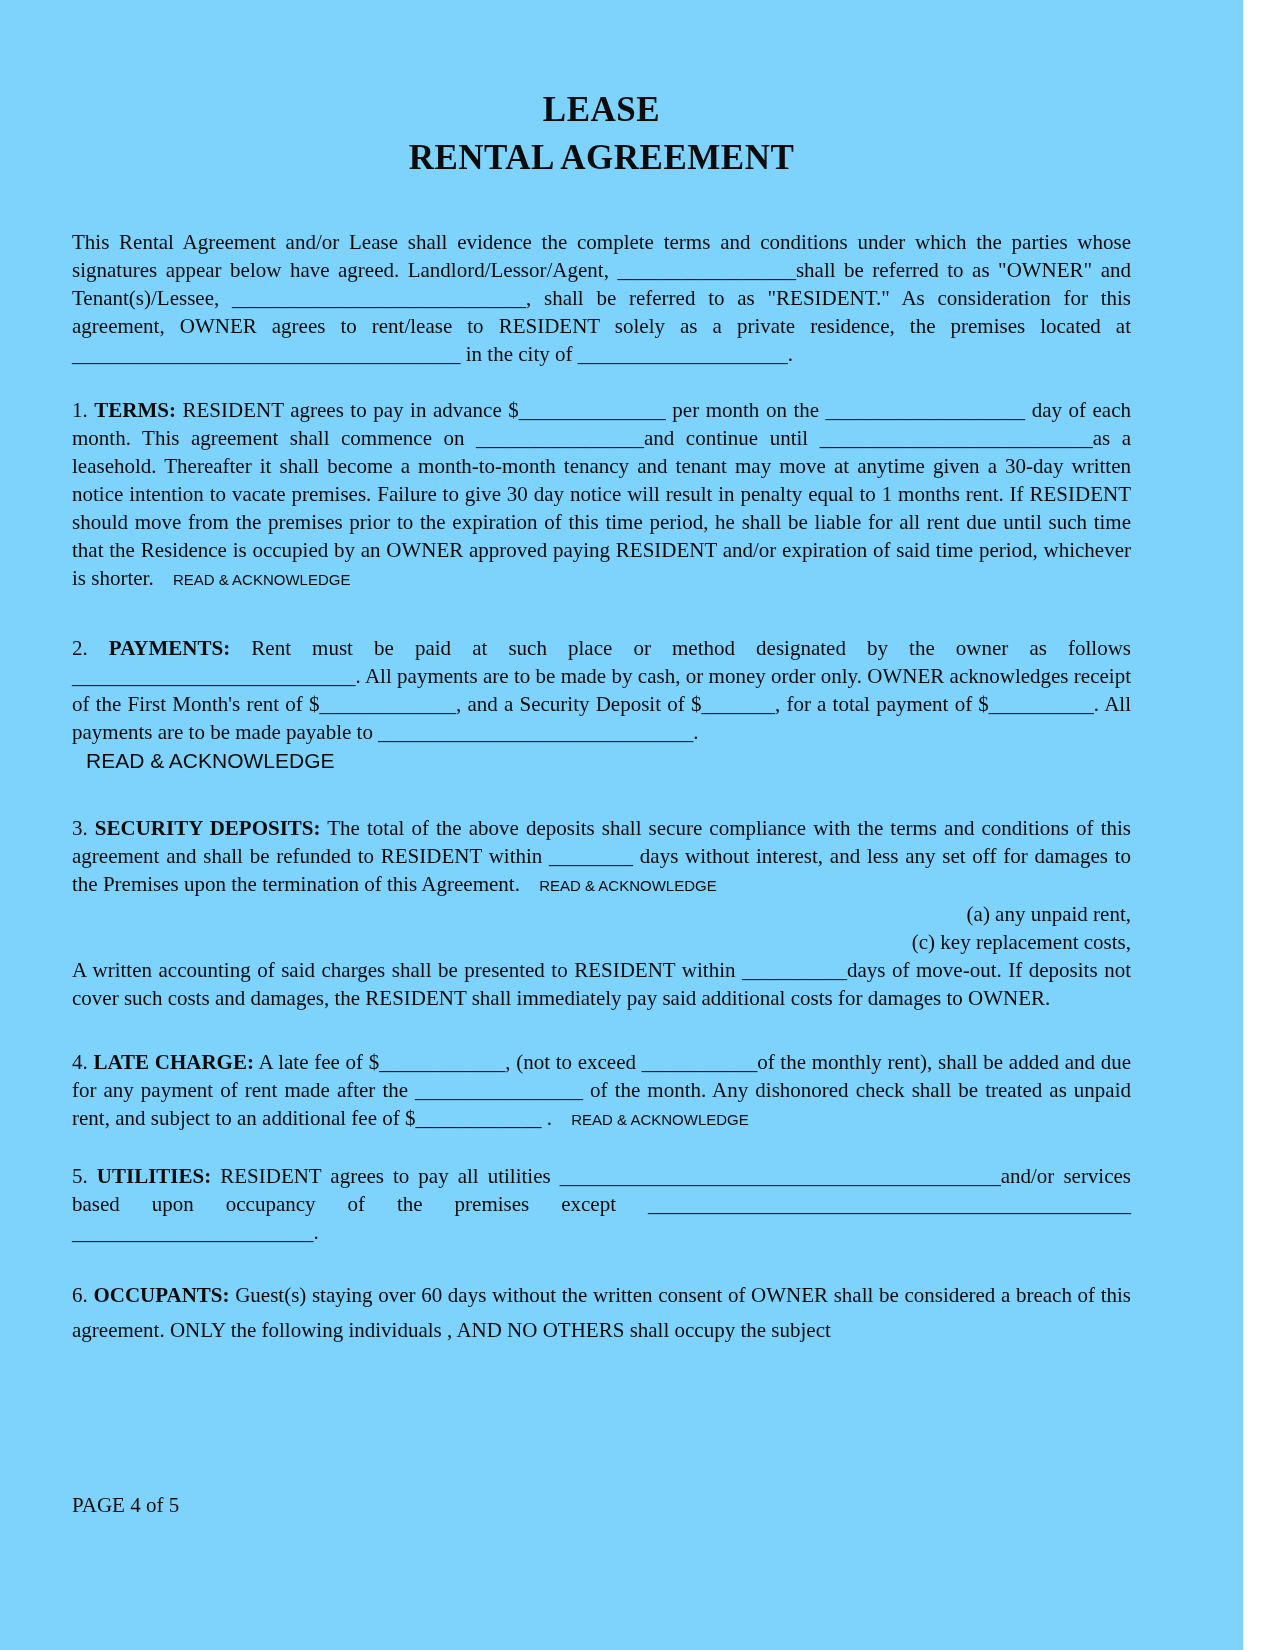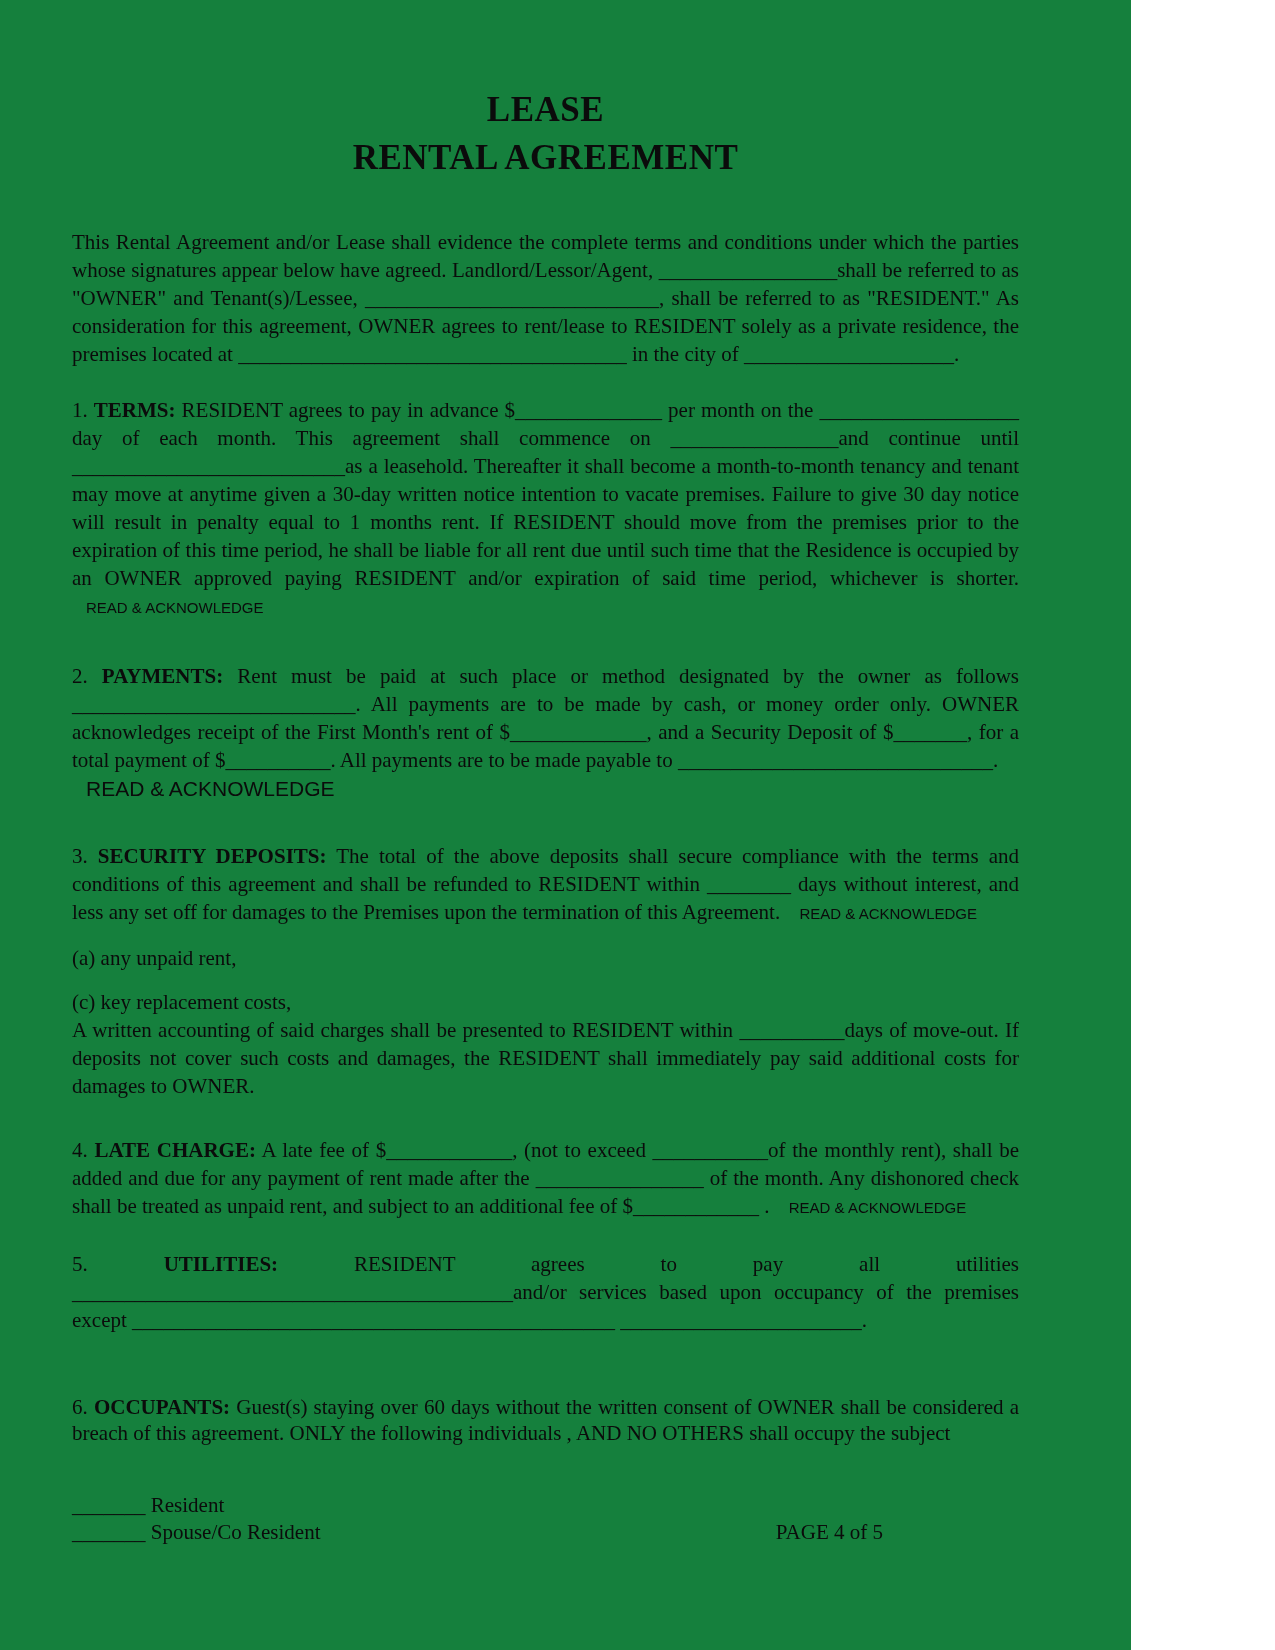--- a/index.html
+++ b/index.html
@@ -10,65 +10,64 @@
   body {
     width: 1275px;
     height: 1650px;
     position: relative;
     font-family: "Liberation Serif", serif;
     color: #0b0b0b;
   }
   .page {
     position: absolute;
     top: 0; left: 0;
-    width: 1131px;
+    width: 1243px;
     height: 1650px;
     padding: 86px 112px 0 72px;
     box-sizing: border-box;
-    background: #15803d;
+    background: #7dd3fc;
   }
   .doc-title {
     text-align: center;
     font-weight: bold;
     font-size: 35px;
     line-height: 48px;
     margin-bottom: 46px;
     letter-spacing: 0.5px;
   }
   .para {
     font-size: 21px;
     line-height: 28px;
     text-align: justify;
     margin: 0 0 28px 0;
   }
   .para.tight { margin-bottom: 0; margin-top: 40px; }
   .plain-line {
     font-size: 21px;
     line-height: 28px;
-    text-align: left;
-    margin-top: 16px;
+    text-align: right;
   }
   .closing { margin-bottom: 36px; }
   .b { font-weight: bold; }
   .ack {
     font-family: "Liberation Sans", sans-serif;
     font-weight: 400;
     font-size: 15px;
     letter-spacing: 0px;
     white-space: nowrap;
   }
   .ack-inline { margin-left: 14px; }
   .ack-line {
     display: block;
     padding-left: 14px;
     margin: 2px 0 28px 0;
     font-size: 21px;
     line-height: 26px;
   }
-  .occupants { line-height: 26px; margin-top: 60px; }
+  .occupants { line-height: 35px; margin-top: 32px; }
   .doc-footer {
     position: absolute;
     top: 1492px;
     left: 72px;
     right: 135px;
     display: flex;
     justify-content: space-between;
     align-items: flex-end;
     font-size: 21px;
     line-height: 27px;
@@ -99,20 +98,16 @@
     <p class="para closing"><span>A written accounting of said charges shall be presented to RESIDENT within __________days of move-out. If deposits not cover such costs and damages, the RESIDENT shall immediately pay said additional costs for damages to OWNER.</span></p>
   </div>
 
   <p class="para"><span>4.</span> <span class="b">LATE CHARGE:</span> <span>A late fee of $____________, (not to exceed ___________of the monthly rent), shall be added and due for any payment of rent made after the ________________ of the month. Any dishonored check shall be treated as unpaid rent, and subject to an additional fee of $____________ .</span> <span class="ack ack-inline">READ &amp; ACKNOWLEDGE</span></p>
 
   <p class="para"><span>5.</span> <span class="b">UTILITIES:</span> <span>RESIDENT agrees to pay all utilities __________________________________________and/or services based upon occupancy of the premises except ______________________________________________ _______________________.</span></p>
 
   <p class="para occupants"><span>6.</span> <span class="b">OCCUPANTS:</span> <span>Guest(s) staying over 60 days without the written consent of OWNER shall be considered a breach  of  this  agreement.  ONLY  the  following  individuals ,  AND  NO  OTHERS  shall  occupy  the  subject</span></p>
 
   <div class="doc-footer">
-    <div>
-      <div>_______ Resident</div>
-      <div>_______ Spouse/Co Resident</div>
-    </div>
     <div class="footer-right">PAGE 4 of 5</div>
   </div>
 
 </div>
 
 </body></html>

